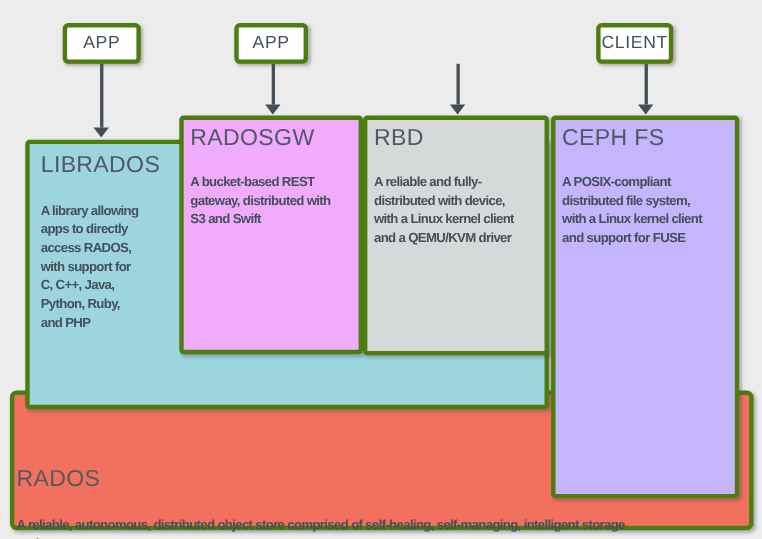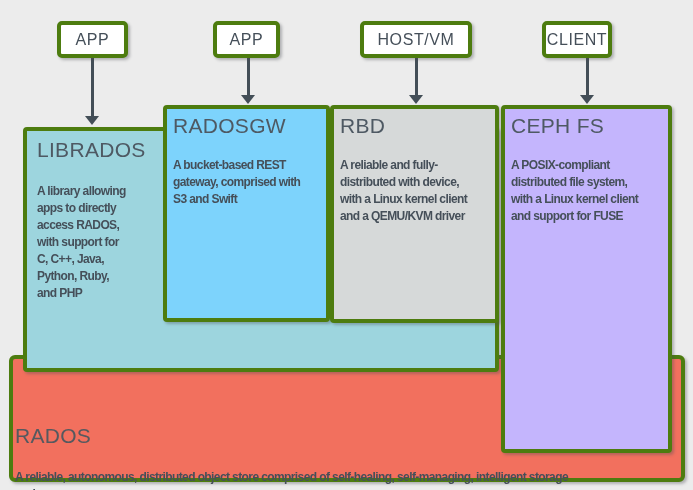--- a/index.html
+++ b/index.html
@@ -30,21 +30,21 @@
     font-size:12px; font-weight:bold; line-height:17px;
     letter-spacing:-0.6px; color:#454f59;
     white-space:pre-line; margin:0;
   }
   
   #box-rados    { left:9px;   top:355px; width:676px; height:127px; background:#f2705e; z-index:1; border-radius:6px; padding:28px 8px 0 2px; }
   #box-rados .layer-title { color:#55595f;margin-top:36px; }
   #box-rados .layer-body  { margin-top:20px; }
   #box-librados { left:23px;  top:127px; width:476px; height:245px; background:#9dd5de; z-index:2; padding:6px 8px 0 10px; }
   #box-librados .layer-body { margin-top:20px; }
-  #box-radosgw  { left:163px; top:105px; width:167px; height:217px; background:#7dd3fc; z-index:3; padding:4px 4px 0 6px; }
+  #box-radosgw  { left:163px; top:105px; width:167px; height:217px; background:#f0abfc; z-index:3; padding:4px 4px 0 6px; }
   #box-rbd      { left:330px; top:105px; width:169px; height:218px; background:#d6d9d9; z-index:3; padding:4px 12px 0 6px; }
   #box-cephfs   { left:501px; top:105px; width:171px; height:348px; background:#c4b5fd; z-index:3; padding:4px 4px 0 6px; }
   #box-radosgw .layer-body, #box-rbd .layer-body, #box-cephfs .layer-body { margin-top:18px; }
   
   #node-app-1  { left:57px;  top:21px; width:71px;  height:37px; }
   #node-app-2  { left:213px; top:21px; width:67px;  height:37px; }
   #node-hostvm { left:360px; top:21px; width:112px; height:37px; }
   #node-client { left:542px; top:21px; width:70px;  height:37px; }
   
   .arrow { position:absolute; width:14px; z-index:4; }
@@ -85,21 +85,21 @@
 access RADOS,
 with support for
 C, C++, Java,
 Python, Ruby,
 and PHP</p>
   </div>
 
   <div class="layer" id="box-radosgw">
     <h2 class="layer-title">RADOSGW</h2>
     <p class="layer-body">A bucket-based REST
-gateway, comprised with
+gateway, distributed with
 S3 and Swift</p>
   </div>
 
   <div class="layer" id="box-rbd">
     <h2 class="layer-title">RBD</h2>
     <p class="layer-body">A reliable and fully-
 distributed with device,
 with a Linux kernel client
 and a QEMU/KVM driver</p>
   </div>
@@ -111,23 +111,20 @@
 with a Linux kernel client
 and support for FUSE</p>
   </div>
 
   <div class="node" id="node-app-1">
     <span class="node-label">APP</span>
   </div>
   <div class="node" id="node-app-2">
     <span class="node-label">APP</span>
   </div>
-  <div class="node" id="node-hostvm">
-    <span class="node-label">HOST/VM</span>
-  </div>
   <div class="node" id="node-client">
     <span class="node-label">CLIENT</span>
   </div>
 
   <div class="arrow" id="arrow-app-1">
     <div class="arrow-stem"></div>
     <div class="arrow-head"></div>
   </div>
   <div class="arrow" id="arrow-app-2">
     <div class="arrow-stem"></div>

